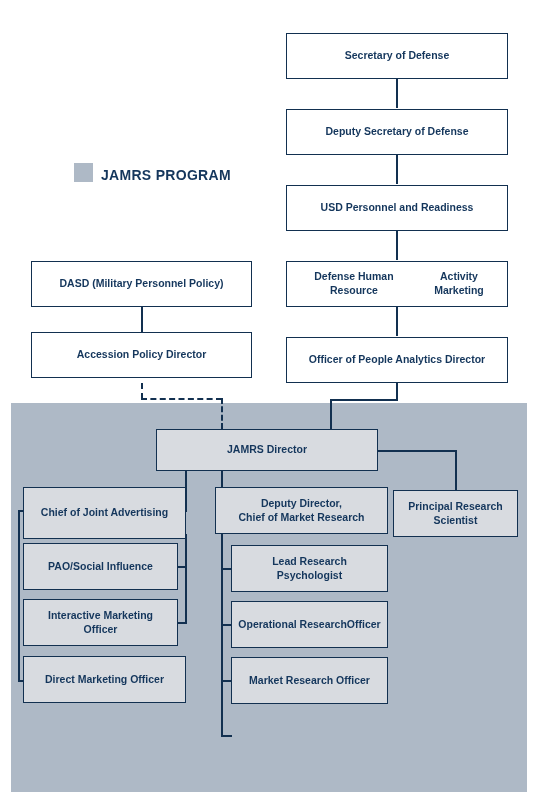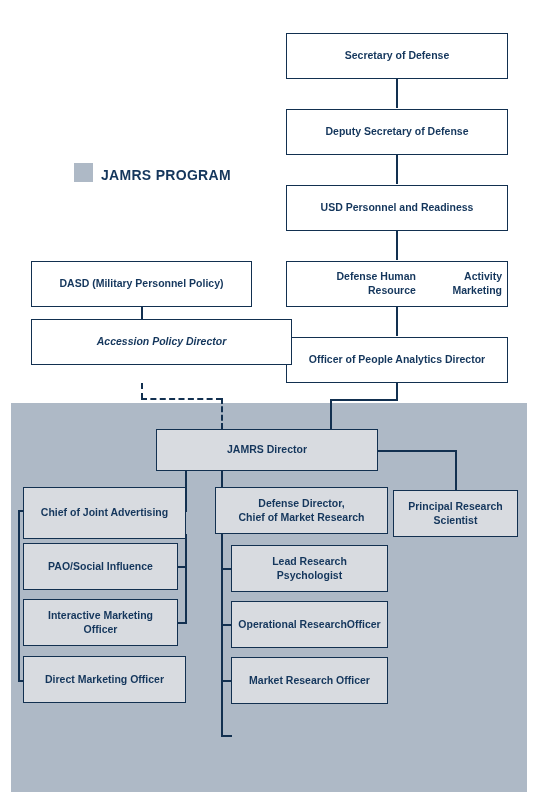--- a/index.html
+++ b/index.html
@@ -47,21 +47,21 @@
     justify-content: center;
     text-align: center;
     color: #14365c;
     font-weight: bold;
     font-size: 10.5px;
     line-height: 1.32;
     padding: 2px 5px;
   }
   .box.white { background: #ffffff; }
   .box.grey  { background: #d8dbe0; }
-  .box span { display: block; text-align: right; }
+  .box span { display: block; }
   
   .legend-swatch {
     position: absolute;
     background: #aeb9c6;
   }
   .legend-label {
     position: absolute;
     color: #14365c;
     font-weight: bold;
     font-size: 14px;
@@ -134,21 +134,21 @@
   </div>
 
   <div class="box white" style="left:286px; top:337px; width:222px; height:46px;">
     <span>Officer of People Analytics Director</span>
   </div>
 
   <div class="box white" style="left:31px; top:261px; width:221px; height:46px;">
     <span>DASD (Military Personnel Policy)</span>
   </div>
 
-  <div class="box white" style="left:31px; top:319px; width:261px; height:46px;font-style:italic;">
+  <div class="box white" style="left:31px; top:332px; width:221px; height:46px;">
     <span>Accession Policy Director</span>
   </div>
 
   <div class="box grey" style="left:156px; top:429px; width:222px; height:42px;">
     <span>JAMRS Director</span>
   </div>
 
   <div class="box grey" style="left:23px; top:487px; width:163px; height:52px;">
     <span>Chief of Joint Advertising</span>
   </div>
@@ -160,21 +160,21 @@
   <div class="box grey" style="left:23px; top:599px; width:155px; height:47px; flex-direction:column;">
     <span>Interactive Marketing</span>
     <span>Officer</span>
   </div>
 
   <div class="box grey" style="left:23px; top:656px; width:163px; height:47px;">
     <span>Direct Marketing Officer</span>
   </div>
 
   <div class="box grey" style="left:215px; top:487px; width:173px; height:47px; flex-direction:column;">
-    <span>Defense Director,</span>
+    <span>Deputy Director,</span>
     <span>Chief of Market Research</span>
   </div>
 
   <div class="box grey" style="left:231px; top:545px; width:157px; height:47px; flex-direction:column;">
     <span>Lead Research</span>
     <span>Psychologist</span>
   </div>
 
   <div class="box grey" style="left:231px; top:601px; width:157px; height:47px; flex-direction:row;">
     <span>Operational Research</span>

